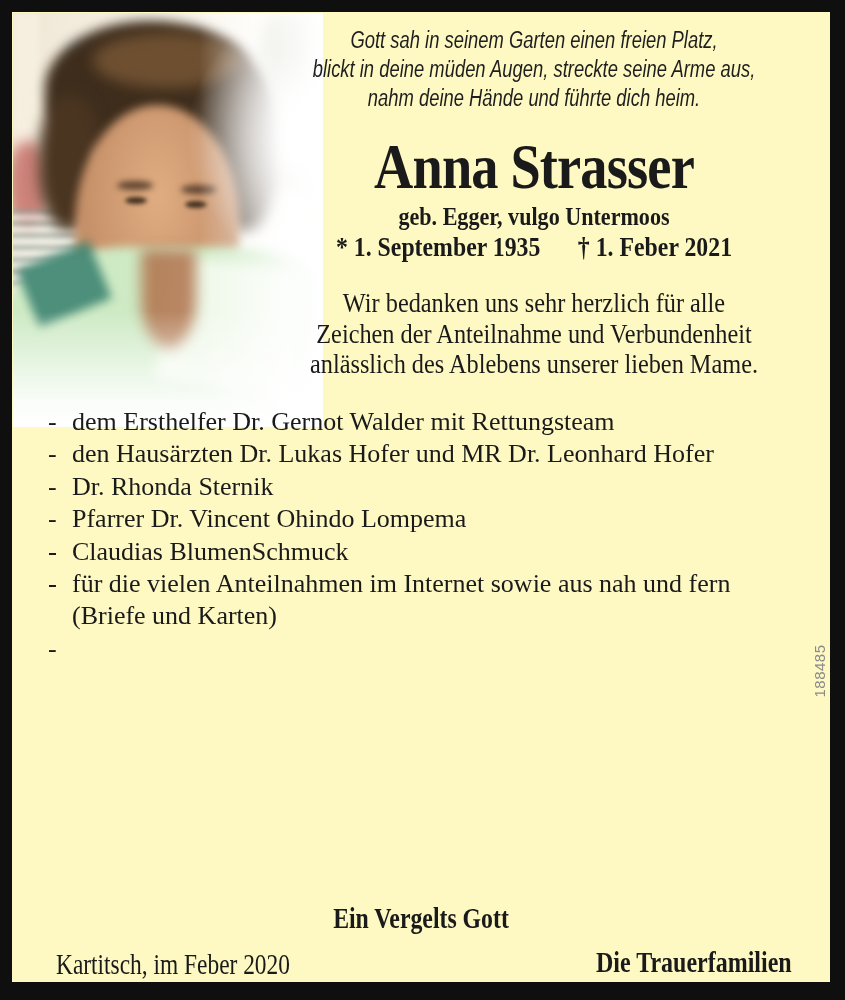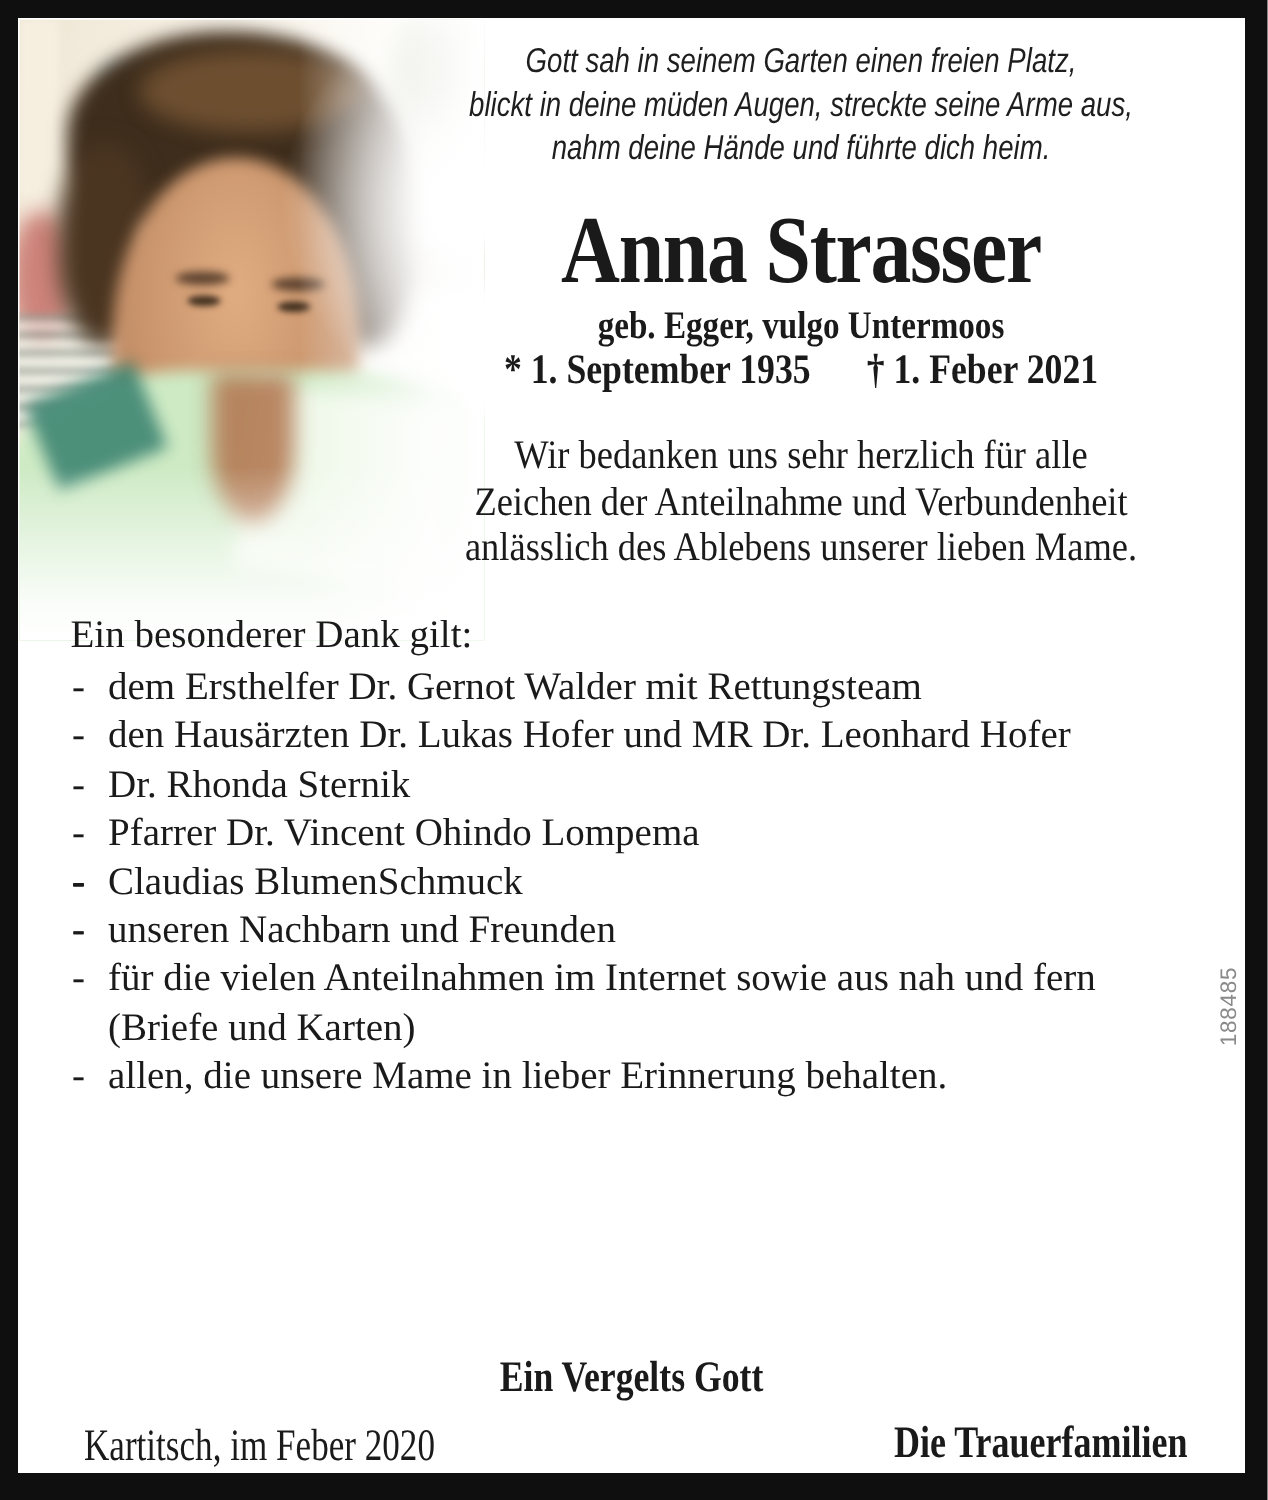--- a/index.html
+++ b/index.html
@@ -4,21 +4,21 @@
 <style>
   html,body{margin:0;padding:0;}
   body{
     width:845px;height:1000px;position:relative;overflow:hidden;
     background:#0f0f0f;
     font-family:"Liberation Serif","DejaVu Serif",serif;
     color:#1a1a1a;
   }
   .card{
     position:absolute;left:12px;top:12px;right:15px;bottom:18px;
-    background:#ffffff;overflow:hidden;
+    background:#fef9c3;overflow:hidden;
   }
 
   
   .photo{position:absolute;left:1px;top:1px;width:310px;height:414px;overflow:hidden;}
   .photo div{position:absolute;}
   .p-bg{inset:0;background:linear-gradient(105deg,#efe6d3 0%,#f8f3e9 35%,#fdfcf8 65%,#ffffff 100%);}
   .p-win1{left:0;top:0;width:26px;height:220px;background:#f6efe0;filter:blur(3px);}
   .p-sky{left:56px;top:30px;width:50px;height:70px;background:#b9d6de;filter:blur(6px);opacity:.8;}
   .p-frame{left:90px;top:18px;width:70px;height:200px;background:#efe3cc;filter:blur(5px);}
   .p-plant{left:240px;top:0;width:70px;height:115px;background:radial-gradient(ellipse at 60% 40%,#6b7c3f 0%,rgba(107,124,63,0) 70%);filter:blur(5px);opacity:.85;}
@@ -136,21 +136,20 @@
     </div>
   </div>
 
   <div class="intro">
     <div>Wir bedanken uns sehr herzlich für alle</div>
     <div>Zeichen der Anteilnahme und Verbundenheit</div>
     <div>anlässlich des Ablebens unserer lieben Mame.</div>
   </div>
 
   <div class="dank">
-    <div class="dank-h">Ein besonderer Dank gilt:</div>
     <div id="items">
   <div class="item">
     <span class="dash">-</span>
     <span class="itxt">dem Ersthelfer Dr. Gernot Walder mit Rettungsteam</span>
   </div>
 
   <div class="item">
     <span class="dash">-</span>
     <span class="itxt">den Hausärzten Dr. Lukas Hofer und MR Dr. Leonhard Hofer</span>
   </div>
@@ -185,36 +184,34 @@
     <span class="dash">-</span>
     <span class="itxt">Claudias BlumenSchmuck</span>
   </div>
 
   <div class="item">
     <span class="dash">-</span>
   </div>
 
   <div class="item">
     <span class="dash">-</span>
-    <span class="itxt">unseren Nachbarn und Freunden</span>
   </div>
 
   <div class="item">
     <span class="dash">-</span>
     <span class="itxt">für die vielen Anteilnahmen im Internet sowie aus nah und fern</span>
   </div>
 
   <div class="item">
     <span class="dash"></span>
     <span class="itxt">(Briefe und Karten)</span>
   </div>
 
   <div class="item">
     <span class="dash">-</span>
-    <span class="itxt">allen, die unsere Mame in lieber Erinnerung behalten.</span>
   </div>
 </div>
   </div>
 
   <div class="blessing">Ein Vergelts Gott</div>
   <div class="place">Kartitsch, im Feber 2020</div>
   <div class="signature">Die Trauerfamilien</div>
 
   <span class="sidenum">188485</span>
 </div>

